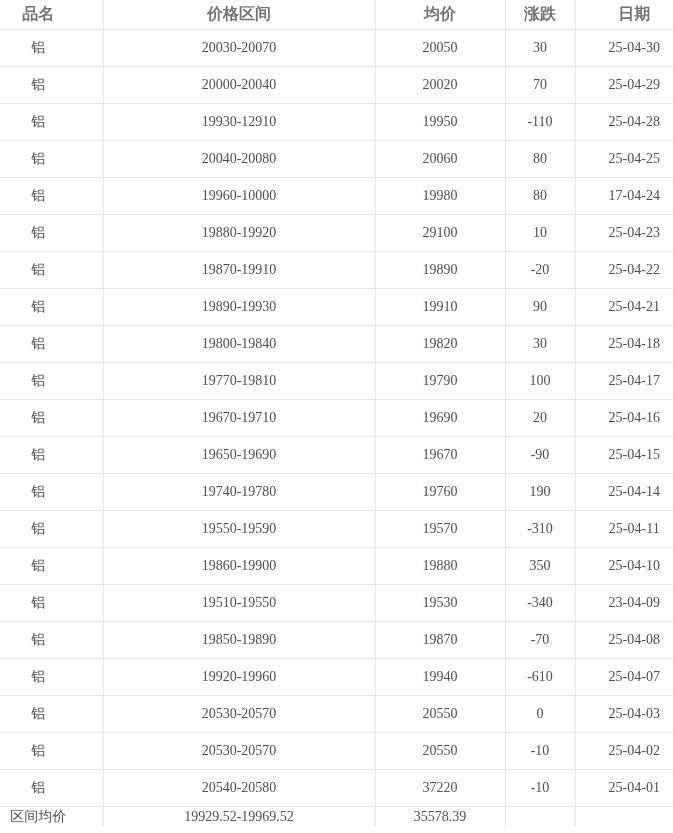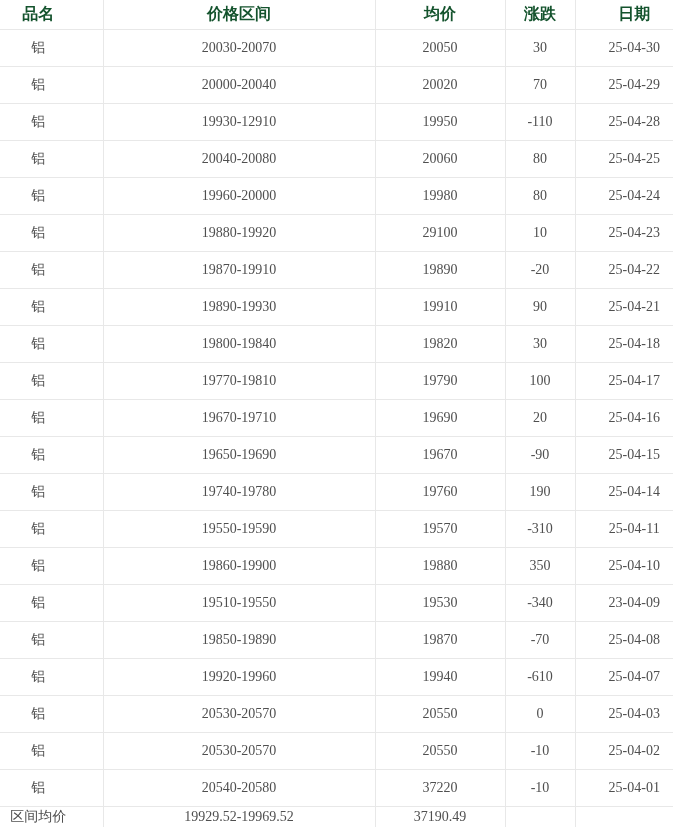--- a/index.html
+++ b/index.html
@@ -33,21 +33,21 @@
     padding-left: 20px;
   }
   thead tr { height: 29px; }
   tbody tr { height: 37px; }
   tfoot tr { height: 21px; }
   tfoot td { border-bottom: none; }
   th {
     font-family: "Liberation Sans", "DejaVu Sans", sans-serif;
     font-weight: bold;
     font-size: 16px;
-    color: #14532d;
+    color: #737373;
   }
   td {
     font-size: 14px;
     color: #4f4f4f;
   }
   
   th.col-product, td.col-product {
     padding-right: 26px;
   }
 </style>
@@ -95,24 +95,24 @@
   </tr>
       <tr>
     <td class="col-product">铝</td>
     <td>20040-20080</td>
     <td>20060</td>
     <td>80</td>
     <td>25-04-25</td>
   </tr>
       <tr>
     <td class="col-product">铝</td>
-    <td>19960-20000</td>
+    <td>19960-10000</td>
     <td>19980</td>
     <td>80</td>
-    <td>25-04-24</td>
+    <td>17-04-24</td>
   </tr>
       <tr>
     <td class="col-product">铝</td>
     <td>19880-19920</td>
     <td>29100</td>
     <td>10</td>
     <td>25-04-23</td>
   </tr>
       <tr>
     <td class="col-product">铝</td>
@@ -217,18 +217,18 @@
     <td>20540-20580</td>
     <td>37220</td>
     <td>-10</td>
     <td>25-04-01</td>
   </tr>
     </tbody>
   <tfoot>
     <tr>
       <td class="col-product">区间均价</td>
       <td>19929.52-19969.52</td>
-      <td>37190.49</td>
+      <td>35578.39</td>
       <td></td>
       <td></td>
     </tr>
   </tfoot>
 </table>
 
 </body></html>

